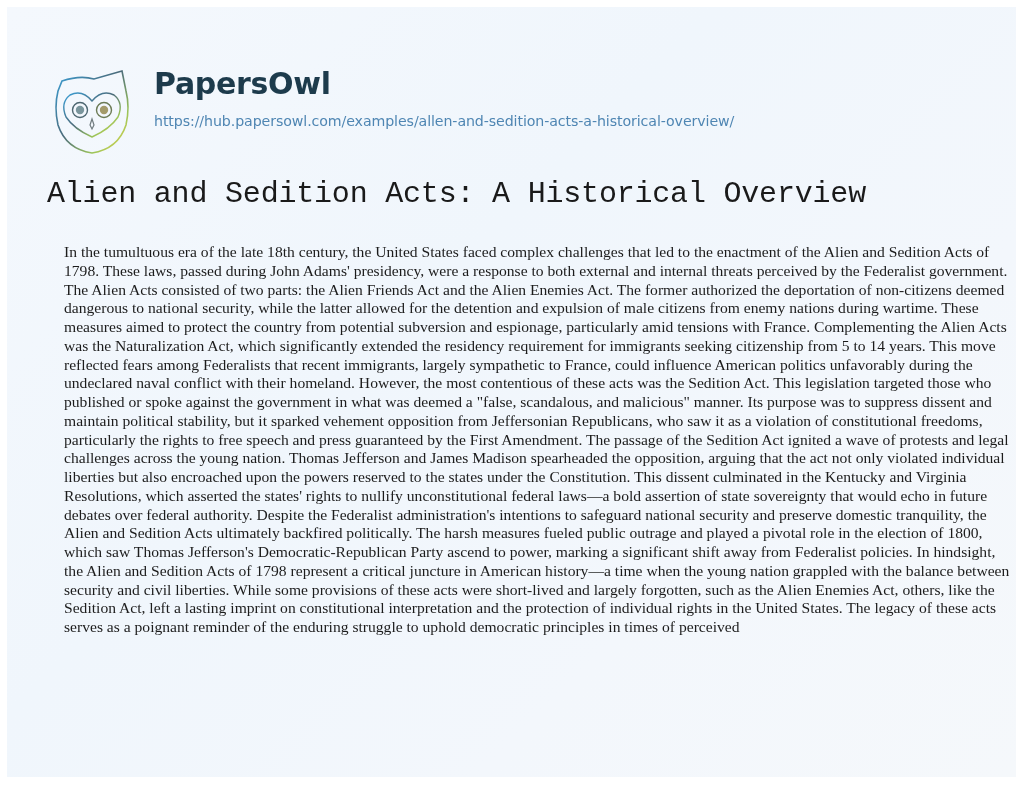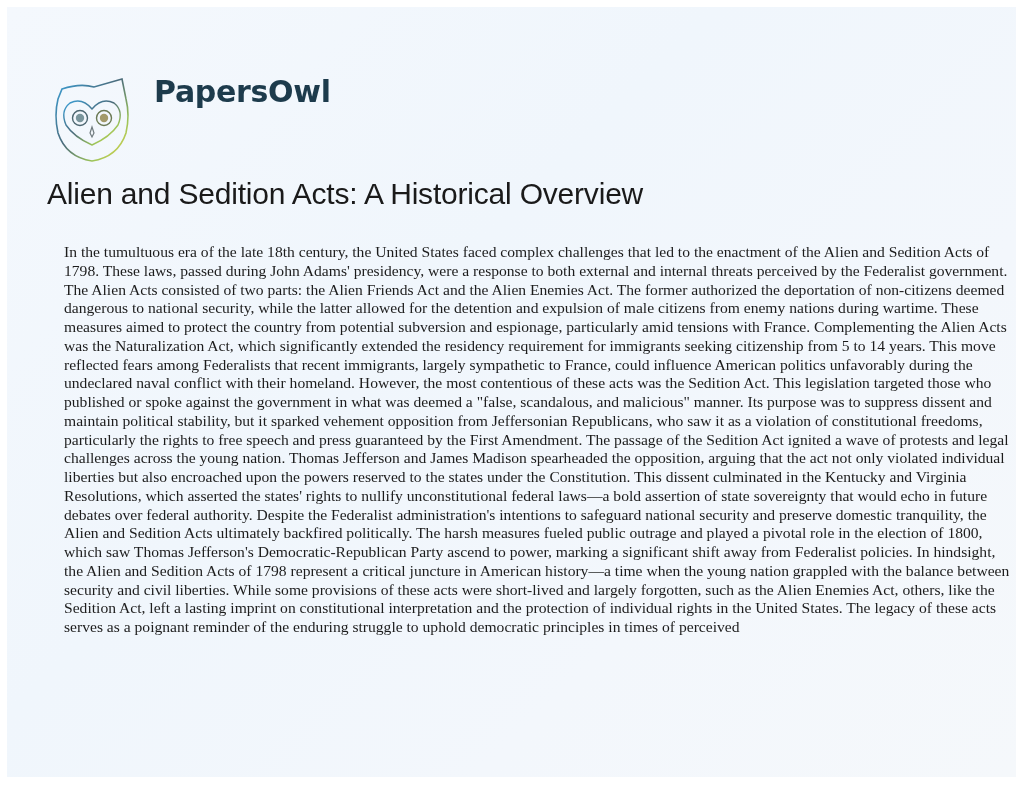--- a/index.html
+++ b/index.html
@@ -15,21 +15,21 @@
       left: 7px;
       top: 7px;
       width: 1009px;
       height: 770px;
       background: linear-gradient(135deg, #f4f8fd 0%, #f0f6fc 40%, #f3f7fc 70%, #f5f8fb 100%);
       box-sizing: border-box;
     }
     .header {
       position: absolute;
       left: 0;
-      top: 8px;
+      top: 0;
       width: 100%;
       height: 150px;
     }
     .logo {
       position: absolute;
       left: 43px;
       top: 60px;
       width: 86px;
       height: 90px;
     }
@@ -54,21 +54,21 @@
       color: #4f86b3;
       line-height: 20px;
       letter-spacing: -0.1px;
       text-decoration: none;
     }
     .title {
       position: absolute;
       left: 40px;
       top: 166px;
       margin: 0;
-      font-family: Liberation Sans, sans-serif;
+      font-family: Liberation Mono, monospace;
       font-weight: normal;
       font-size: 30px;
       line-height: 42px;
       color: #1a1a1a;
       letter-spacing: -0.2px;
     }
     .body-text {
       position: absolute;
       left: 41px;
       top: 220px;
@@ -103,18 +103,19 @@
 
         <circle cx="30" cy="43" r="7.5" fill="none" stroke="#4d6670" stroke-width="1.4"></circle>
         <circle cx="30" cy="43" r="4.2" fill="#7a959c"></circle>
         <circle cx="54" cy="43" r="7.5" fill="none" stroke="#6b7a55" stroke-width="1.4"></circle>
         <circle cx="54" cy="43" r="4.2" fill="#a39a6a"></circle>
 
         <path d="M42 52 L40 58 L42 62 L44 58 Z" fill="none" stroke="#6f7a7e" stroke-width="1.2"></path>
       </svg>
     </div>
     <h1 class="brand-name">PapersOwl</h1>
+    <a class="brand-url">https://hub.papersowl.com/examples/allen-and-sedition-acts-a-historical-overview/</a>
   </div>
 
   <h2 class="title">Alien and Sedition Acts: A Historical Overview</h2>
 
   <p class="body-text">In the tumultuous era of the late 18th century, the United States faced complex challenges that led to the enactment of the Alien and Sedition Acts of 1798. These laws, passed during John Adams' presidency, were a response to both external and internal threats perceived by the Federalist government. The Alien Acts consisted of two parts: the Alien Friends Act and the Alien Enemies Act. The former authorized the deportation of non-citizens deemed dangerous to national security, while the latter allowed for the detention and expulsion of male citizens from enemy nations during wartime. These measures aimed to protect the country from potential subversion and espionage, particularly amid tensions with France. Complementing the Alien Acts was the Naturalization Act, which significantly extended the residency requirement for immigrants seeking citizenship from 5 to 14 years. This move reflected fears among Federalists that recent immigrants, largely sympathetic to France, could influence American politics unfavorably during the undeclared naval conflict with their homeland. However, the most contentious of these acts was the Sedition Act. This legislation targeted those who published or spoke against the government in what was deemed a "false, scandalous, and malicious" manner. Its purpose was to suppress dissent and maintain political stability, but it sparked vehement opposition from Jeffersonian Republicans, who saw it as a violation of constitutional freedoms, particularly the rights to free speech and press guaranteed by the First Amendment. The passage of the Sedition Act ignited a wave of protests and legal challenges across the young nation. Thomas Jefferson and James Madison spearheaded the opposition, arguing that the act not only violated individual liberties but also encroached upon the powers reserved to the states under the Constitution. This dissent culminated in the Kentucky and Virginia Resolutions, which asserted the states' rights to nullify unconstitutional federal laws—a bold assertion of state sovereignty that would echo in future debates over federal authority. Despite the Federalist administration's intentions to safeguard national security and preserve domestic tranquility, the Alien and Sedition Acts ultimately backfired politically. The harsh measures fueled public outrage and played a pivotal role in the election of 1800, which saw Thomas Jefferson's Democratic-Republican Party ascend to power, marking a significant shift away from Federalist policies. In hindsight, the Alien and Sedition Acts of 1798 represent a critical juncture in American history—a time when the young nation grappled with the balance between security and civil liberties. While some provisions of these acts were short-lived and largely forgotten, such as the Alien Enemies Act, others, like the Sedition Act, left a lasting imprint on constitutional interpretation and the protection of individual rights in the United States. The legacy of these acts serves as a poignant reminder of the enduring struggle to uphold democratic principles in times of perceived</p>
 </div>
 
 </body></html>

